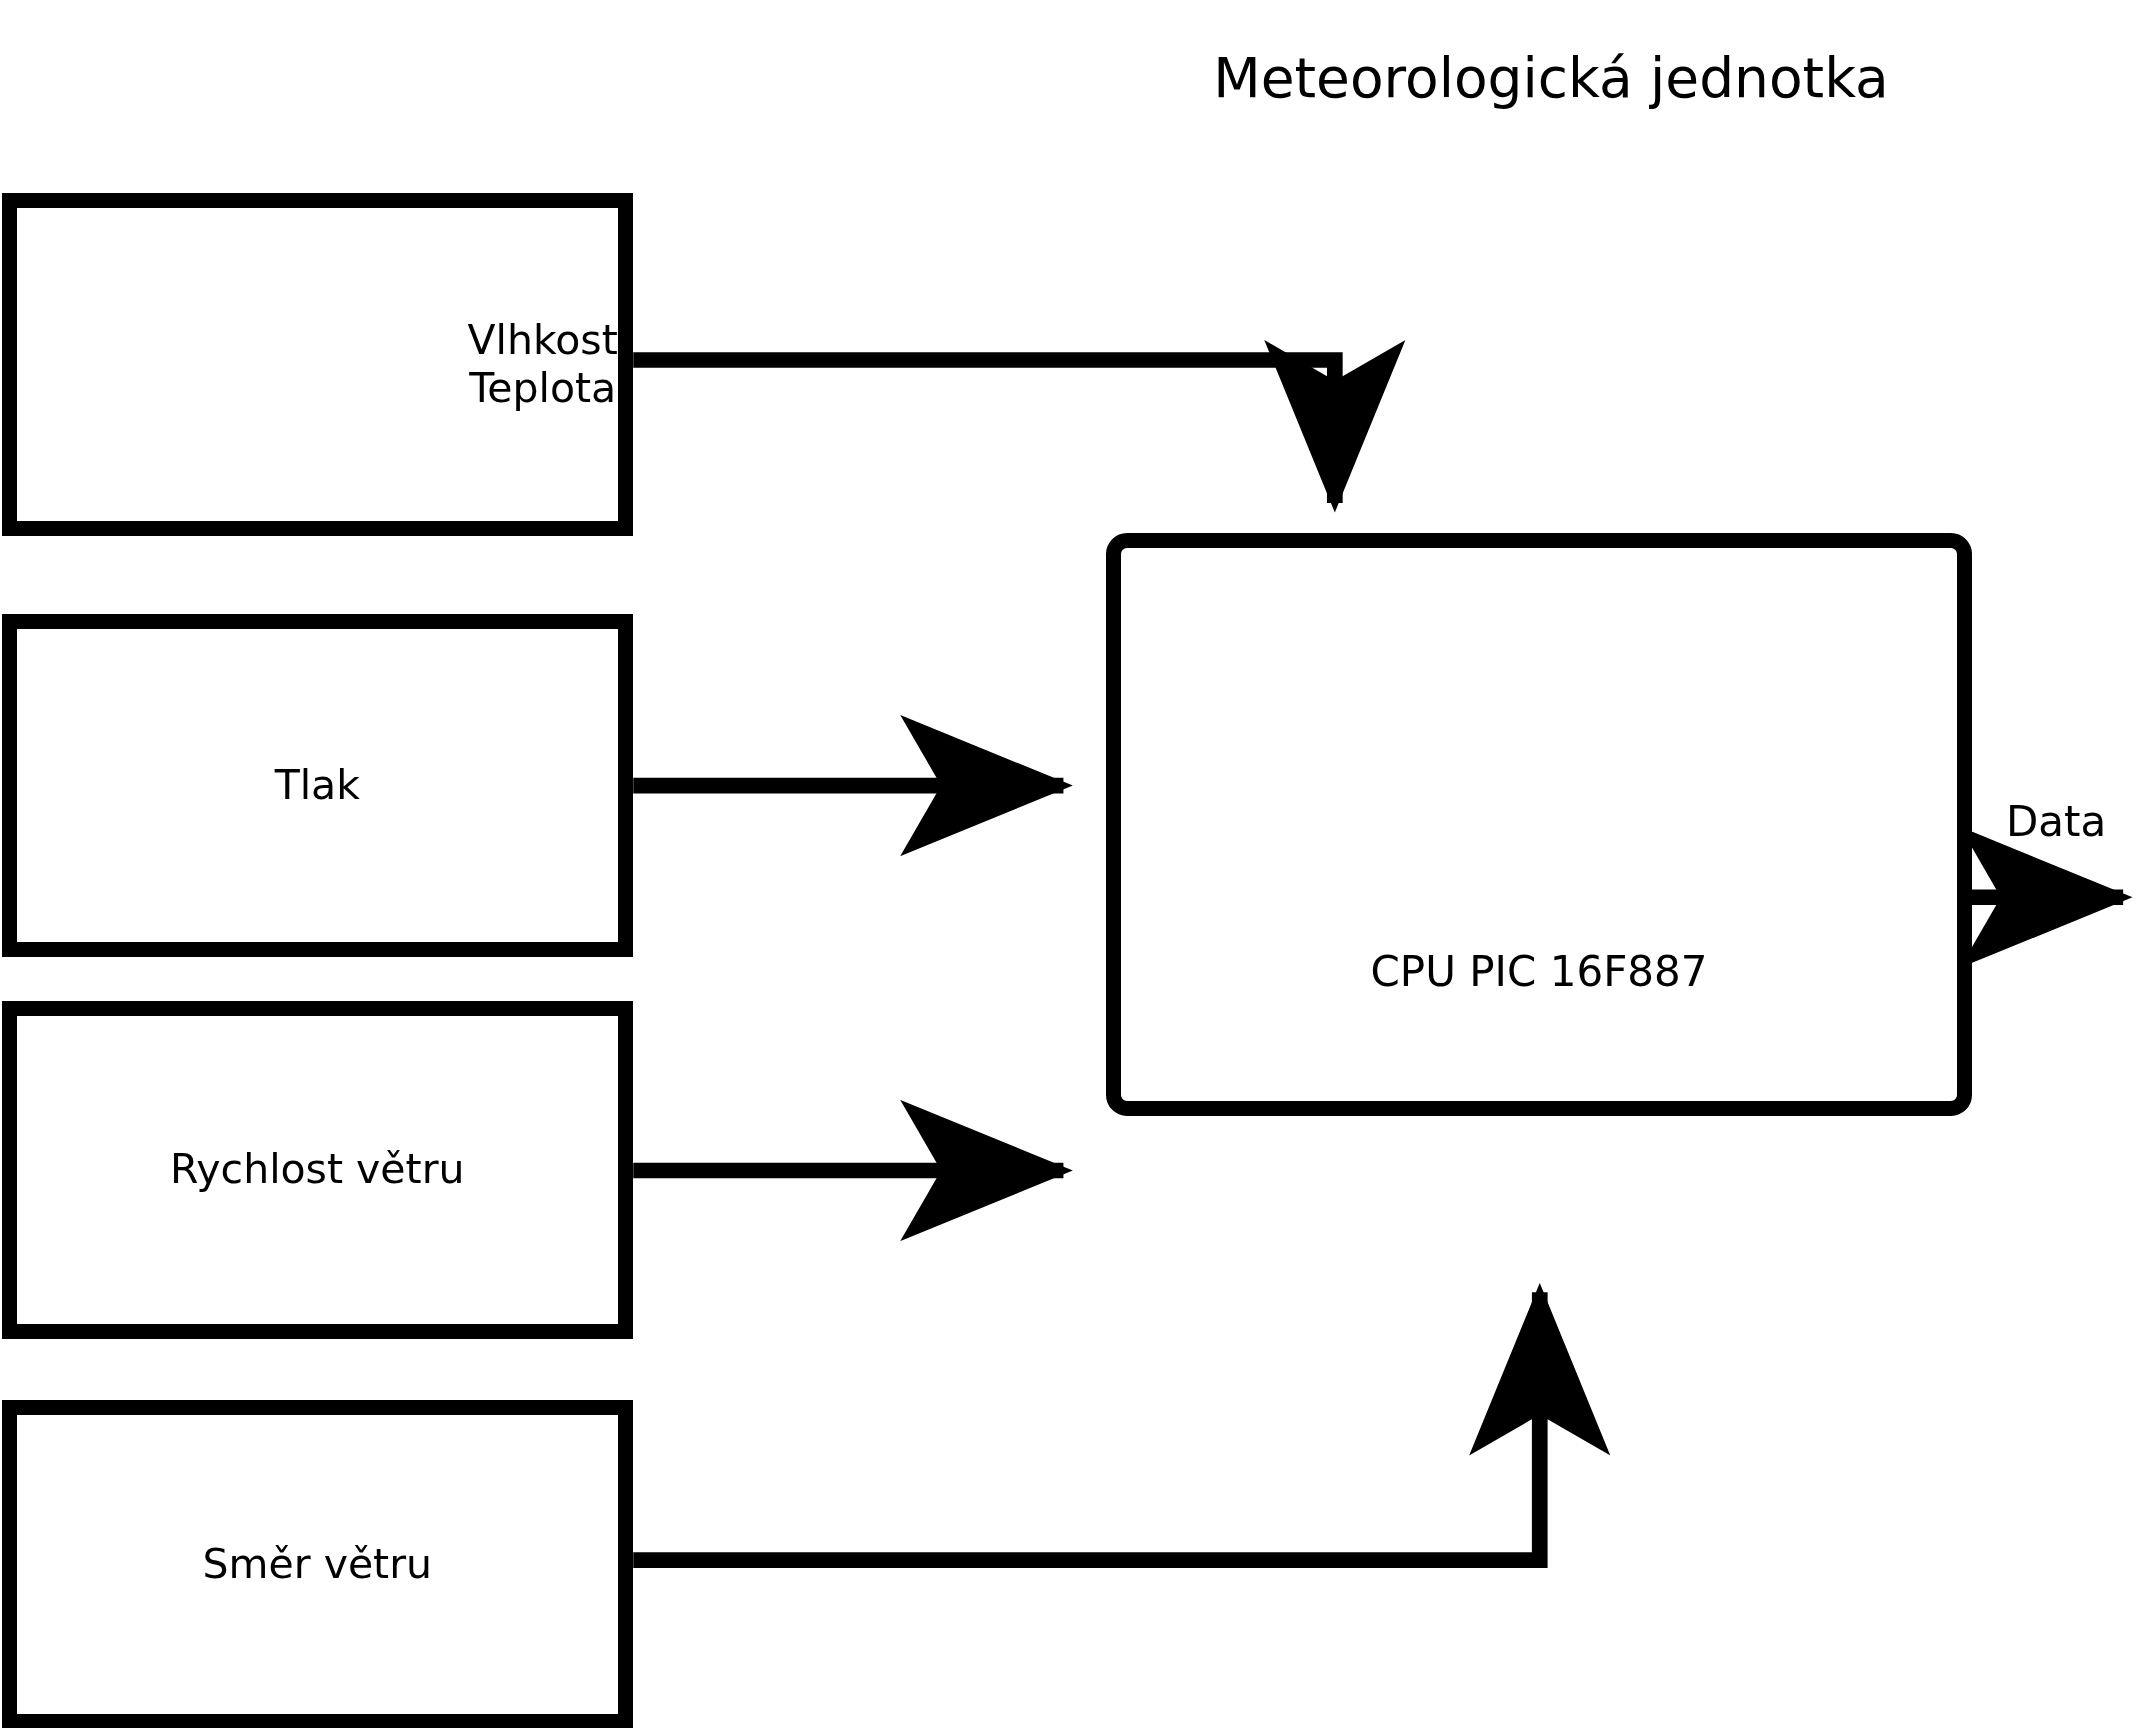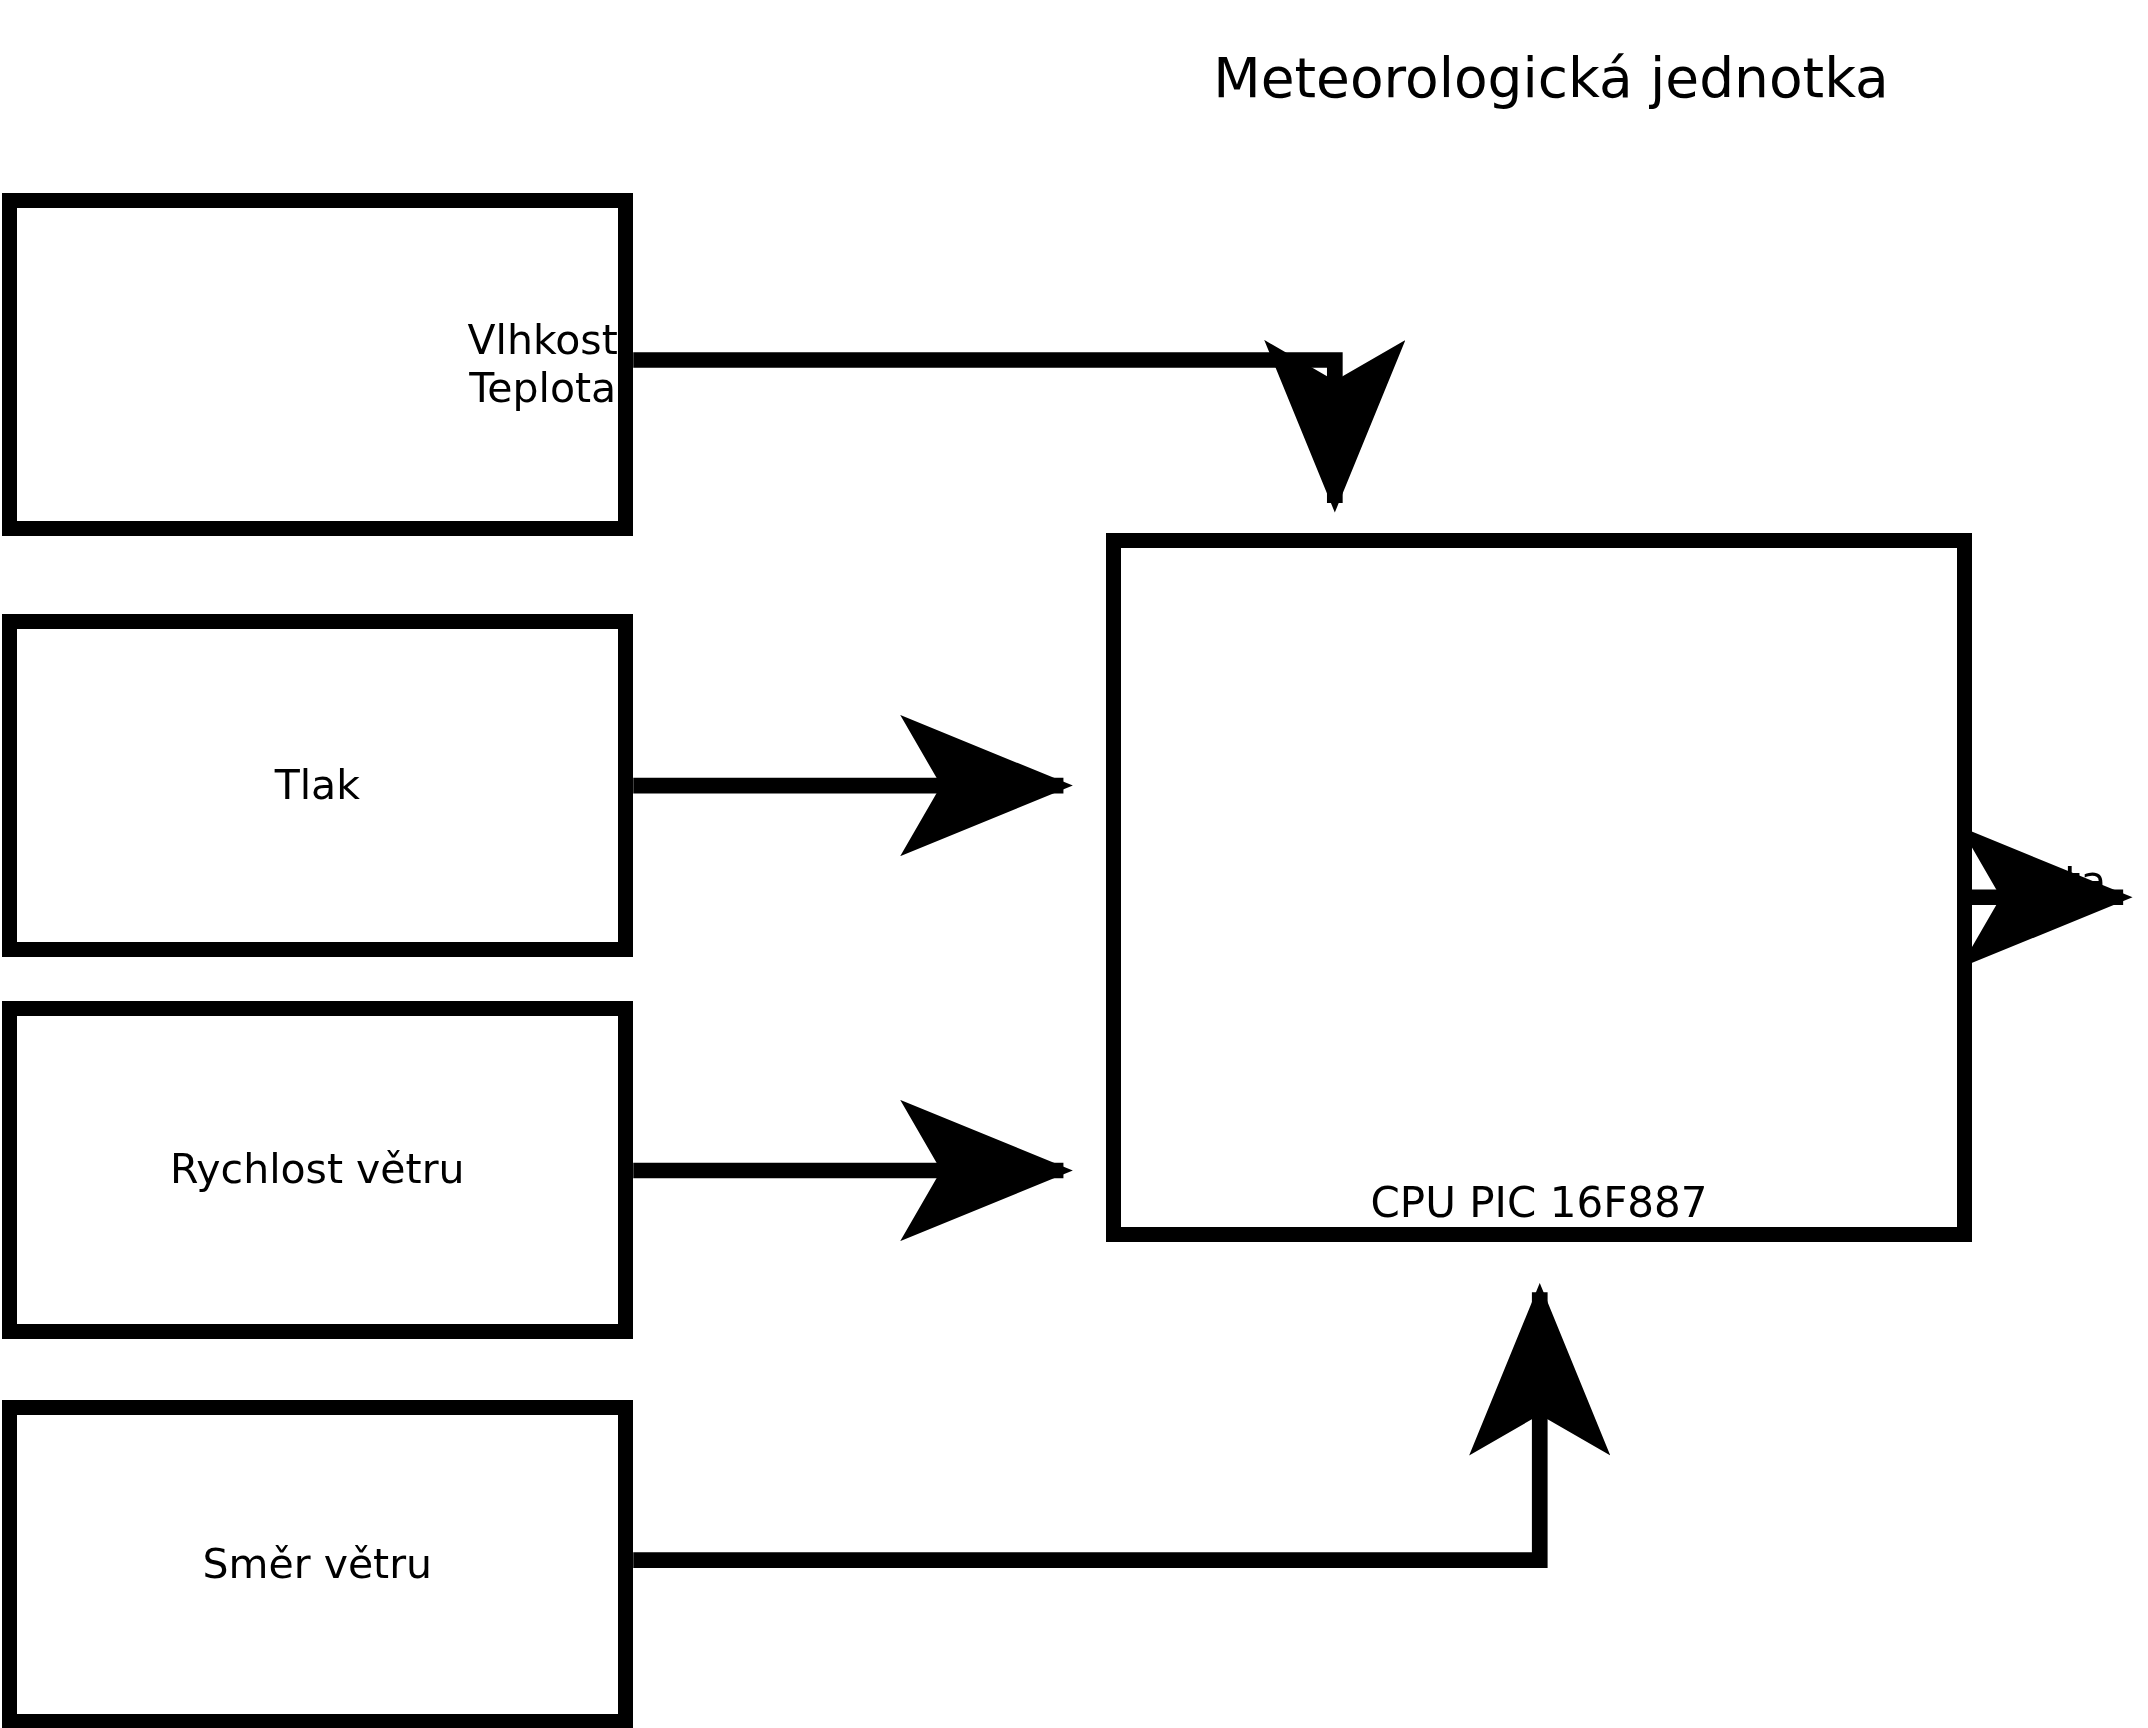--- a/index.html
+++ b/index.html
@@ -56,34 +56,35 @@
     font-size: 42px;
     color: #000000;
     text-align: center;
     white-space: nowrap;
   }
   #node-sensor-1 { left: 1.8px;    top: 193px;  width: 631px;  height: 343px; justify-content: flex-end; }
   #node-sensor-2 { left: 1.8px;    top: 614px;  width: 631px;  height: 343px; }
   #node-sensor-3 { left: 1.8px;    top: 1001px; width: 631px;  height: 338px; }
   #node-sensor-4 { left: 1.8px;    top: 1400px; width: 631px;  height: 329px; justify-content: center; }
   #node-cpu {
-    left: 1106px; top: 533px; width: 866px; height: 709px;
-    align-items: flex-end;
+    left: 1106px; top: 533px; width: 866px; height: 583px;
+    align-items: center;
+    border-radius: 21px;
   }
   #node-cpu .cpu-label {
     margin-top: 293px;
     width: 100%;
   }
   .edge-label {
     position: absolute;
     font-size: 42px;
     color: #000000;
     white-space: nowrap;
   }
-  #label-data-output { left: 2006px; top: 857px; }
+  #label-data-output { left: 2006px; top: 797px; }
 </style>
 </head>
 <body>
 
 <div id="canvas">
 
   <svg id="diagram-svg" viewBox="0 0 2328 1873">
     <defs>
       <marker id="arrowhead" markerWidth="11" markerHeight="9" refX="10.4" refY="4.5" orient="auto" markerUnits="strokeWidth">
         <path d="M 0,0 L 11,4.5 L 0,9 L 2.6,4.5 Z" fill="#000000"></path>

